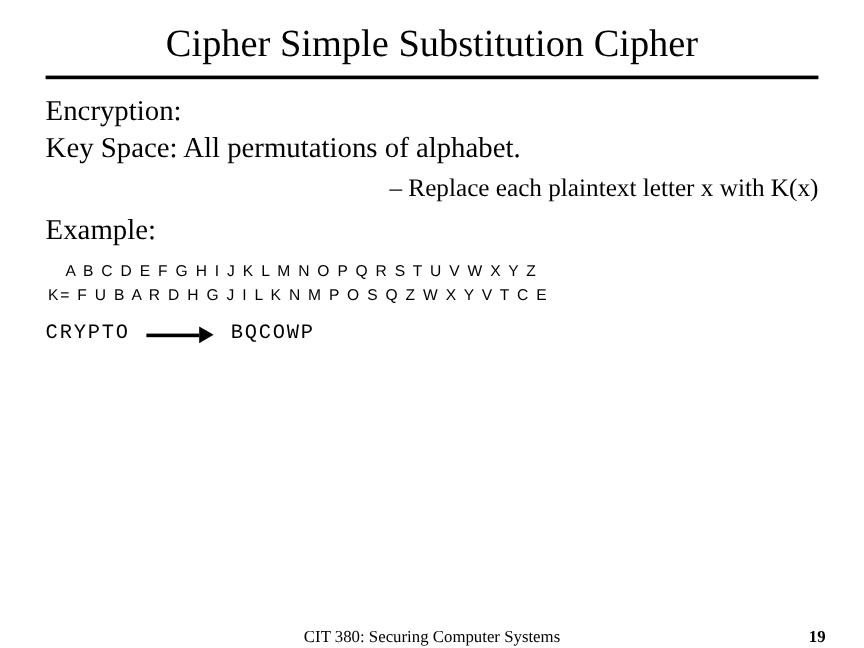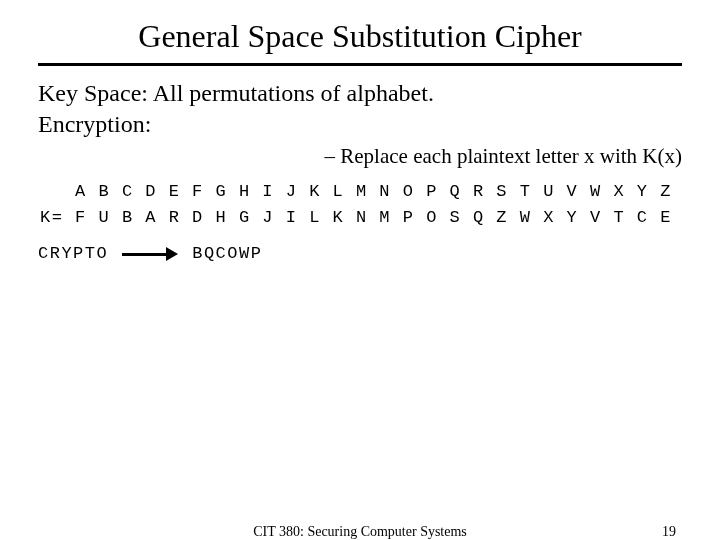--- a/index.html
+++ b/index.html
@@ -34,22 +34,22 @@
   .body-line {
     font-size: 24px;
     margin: 4px 0;
   }
   .sub-line {
     font-size: 21px;
     margin: 6px 0 10px 34px;
     text-align: right;
   }
   .mono-block {
-    font-family: Liberation Mono, monospace;
-    font-size: 17px;
+    font-family: Liberation Sans, sans-serif;
+    font-size: 13px;
     letter-spacing: 1.5px;
     white-space: pre;
     margin: 10px 0 4px 2px;
     line-height: 1.5;
   }
   .crypto-row {
     font-family: "Courier New", Courier, monospace;
     font-size: 17px;
     letter-spacing: 1.5px;
     margin-top: 14px;
@@ -91,41 +91,43 @@
   }
   .footer-course {
     position: absolute;
     left: 0;
     width: 100%;
     text-align: center;
     font-family: Liberation Serif, serif;
   }
   .footer-page {
     position: absolute;
-    right: 44px;
+    right: 32px;
+    font-weight: bold;
   }
   sup {
     font-size: 0.7em;
     vertical-align: super;
   }
 </style>
 </head>
 <body>
 
 <div class="slide">
 
-  <h1 class="title">General Space Substitution Cipher</h1>
+  <h1 class="title">Cipher Simple Substitution Cipher</h1>
   <hr class="title-rule">
 
+  <div class="body-line">Encryption:</div>
+
   <div class="body-line">Key Space: All permutations of alphabet.</div>
-
-  <div class="body-line">Encryption:</div>
   <div class="sub-line">– Replace each plaintext letter x with K(x)</div>
 
 
+  <div class="body-line">Example:</div>
 
   <div class="mono-block"><span>   A B C D E F G H I J K L M N O P Q R S T U V W X Y Z</span>
 <span>K= F U B A R D H G J I L K N M P O S Q Z W X Y V T C E</span></div>
 
   <div class="crypto-row">
     <span>CRYPTO</span>
     <span class="arrow">
       <span class="shaft"></span>
       <span class="head"></span>
     </span>

